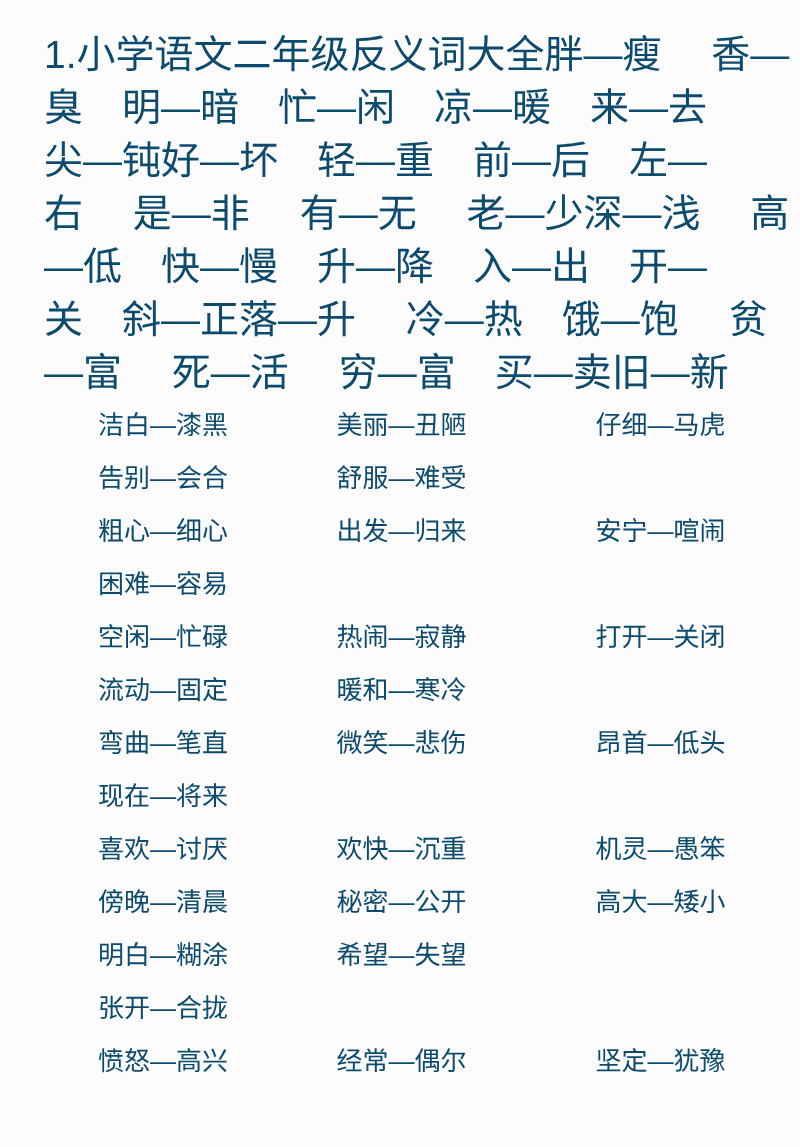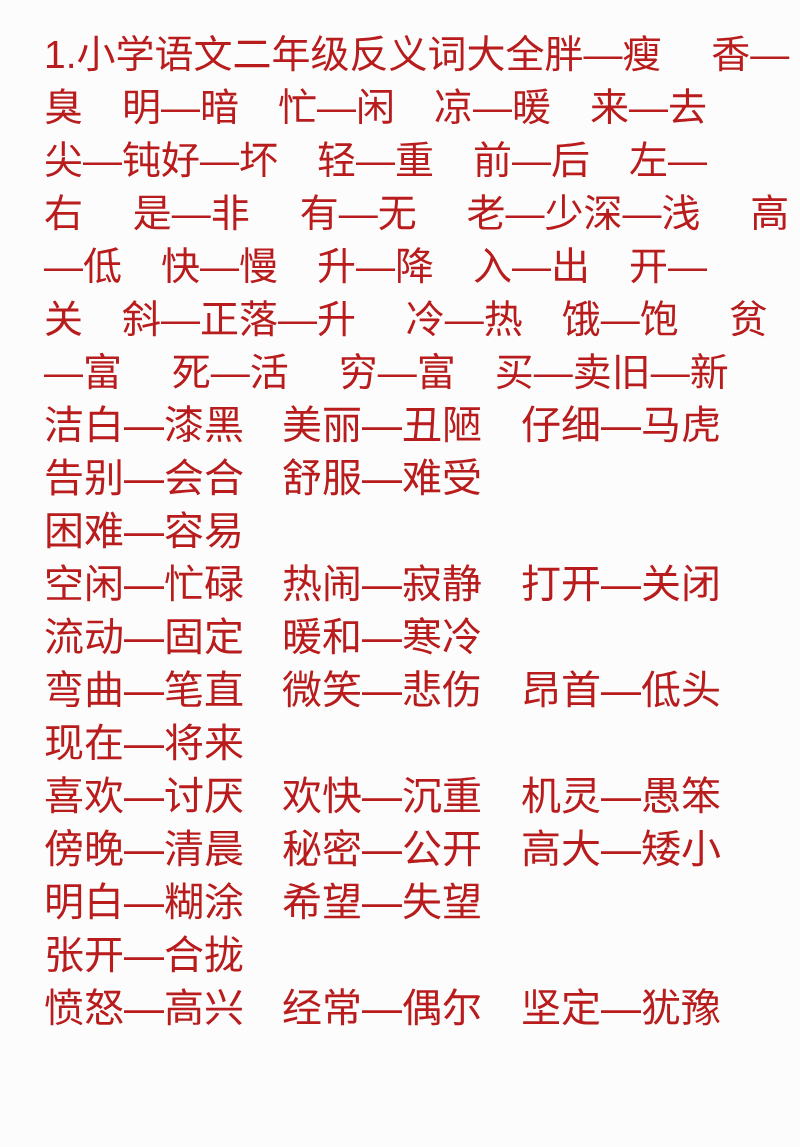--- a/index.html
+++ b/index.html
@@ -11,37 +11,38 @@
     height: 1147px;
     background: #fcfcfc;
     overflow: hidden;
     font-family: "Liberation Sans", sans-serif;
   }
   .sheet {
     box-sizing: border-box;
     width: 800px;
     height: 1147px;
     padding: 28px 0 0 44px;
-    color: #b91c1c;
+    color: #0c4a6e;
     overflow: hidden;
   }
   .line {
     font-size: 39px;
     line-height: 53px;
     font-weight: 500;
     white-space: pre;
     letter-spacing: 0;
   }
   .pair-row {
     display: grid;
     grid-template-columns: 238px 239px auto;
-    font-size: 40px;
+    font-size: 26px;
     line-height: 53px;
     font-weight: 500;
     white-space: pre;
+    text-align: center;
   }
   .pair-cell {
     display: block;
   }
 </style>
 </head>
 <body>
 
 <div class="sheet">
   <div>
@@ -49,20 +50,21 @@
       <div class="line">臭　明—暗　忙—闲　凉—暖　来—去</div>
       <div class="line">尖—钝好—坏　轻—重　前—后　左—</div>
       <div class="line">右　 是—非　 有—无　 老—少深—浅　 高</div>
       <div class="line">—低　快—慢　升—降　入—出　开—</div>
       <div class="line">关　斜—正落—升　 冷—热　饿—饱　 贫</div>
       <div class="line">—富　 死—活　 穷—富　买—卖旧—新</div>
     </div>
   <div>
       <div class="pair-row"><span class="pair-cell">洁白—漆黑</span><span class="pair-cell">美丽—丑陋</span><span class="pair-cell">仔细—马虎</span></div>
       <div class="pair-row"><span class="pair-cell">告别—会合</span><span class="pair-cell">舒服—难受</span></div>
+      <div class="pair-row"><span class="pair-cell">粗心—细心</span><span class="pair-cell">出发—归来</span><span class="pair-cell">安宁—喧闹</span></div>
       <div class="pair-row"><span class="pair-cell">困难—容易</span></div>
       <div class="pair-row"><span class="pair-cell">空闲—忙碌</span><span class="pair-cell">热闹—寂静</span><span class="pair-cell">打开—关闭</span></div>
       <div class="pair-row"><span class="pair-cell">流动—固定</span><span class="pair-cell">暖和—寒冷</span></div>
       <div class="pair-row"><span class="pair-cell">弯曲—笔直</span><span class="pair-cell">微笑—悲伤</span><span class="pair-cell">昂首—低头</span></div>
       <div class="pair-row"><span class="pair-cell">现在—将来</span></div>
       <div class="pair-row"><span class="pair-cell">喜欢—讨厌</span><span class="pair-cell">欢快—沉重</span><span class="pair-cell">机灵—愚笨</span></div>
       <div class="pair-row"><span class="pair-cell">傍晚—清晨</span><span class="pair-cell">秘密—公开</span><span class="pair-cell">高大—矮小</span></div>
       <div class="pair-row"><span class="pair-cell">明白—糊涂</span><span class="pair-cell">希望—失望</span></div>
       <div class="pair-row"><span class="pair-cell">张开—合拢</span></div>
       <div class="pair-row"><span class="pair-cell">愤怒—高兴</span><span class="pair-cell">经常—偶尔</span><span class="pair-cell">坚定—犹豫</span></div>

